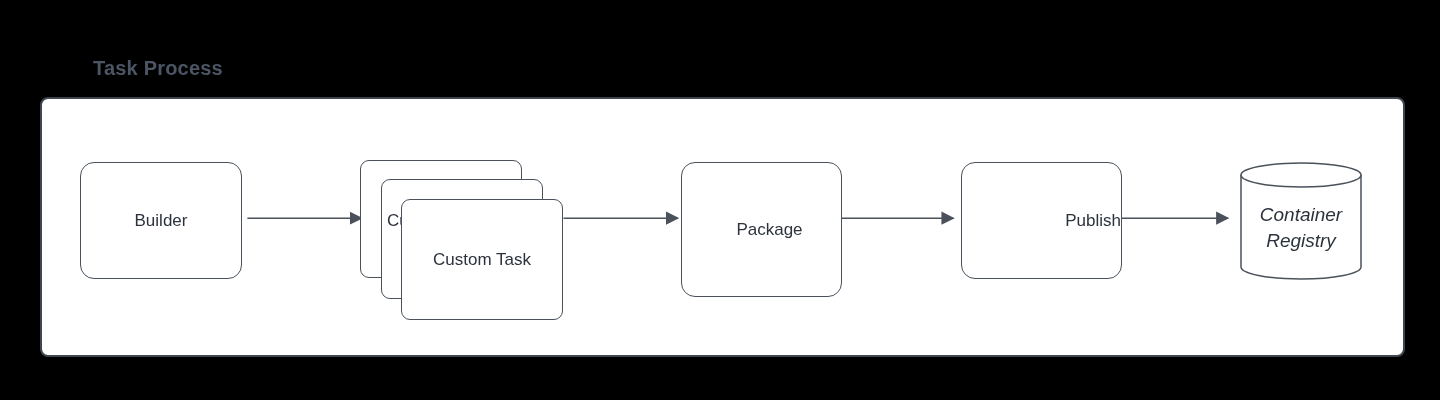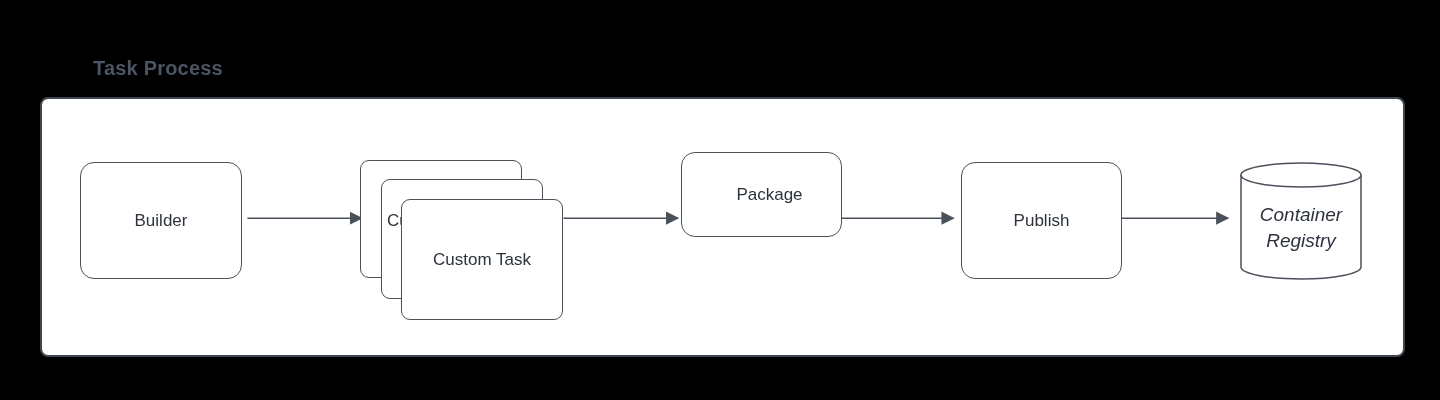--- a/index.html
+++ b/index.html
@@ -30,22 +30,22 @@
   .node {
     position: absolute;
     background: #ffffff;
     border: 1.5px solid #4a515b;
     border-radius: 14px;
     display: flex; align-items: center; justify-content: center;
     font-size: 17px; color: #2d333d;
     text-align: center;
   }
   .node-builder  { left: 38px;  top: 63px; width: 162px; height: 117px; }
-  .node-package  { left: 639px; top: 53px; width: 161px; height: 85px; padding-left: 16px; }
-  .node-publish  { left: 919px; top: 63px; width: 161px; height: 117px; }
+  .node-package  { left: 639px; top: 63px; width: 161px; height: 135px; padding-left: 16px; }
+  .node-publish  { left: 919px; top: 63px; width: 161px; height: 117px; justify-content: flex-end; }
 
   .card {
     position: absolute;
     background: #ffffff;
     border: 1.5px solid #4a515b;
     border-radius: 9px;
     font-size: 17px; color: #2d333d;
   }
   .card-back  { left: 318px; top: 61px;  width: 162px; height: 118px; display:flex; align-items:center; justify-content:center; }
   .card-mid   { left: 339px; top: 80px;  width: 162px; height: 120px; }

